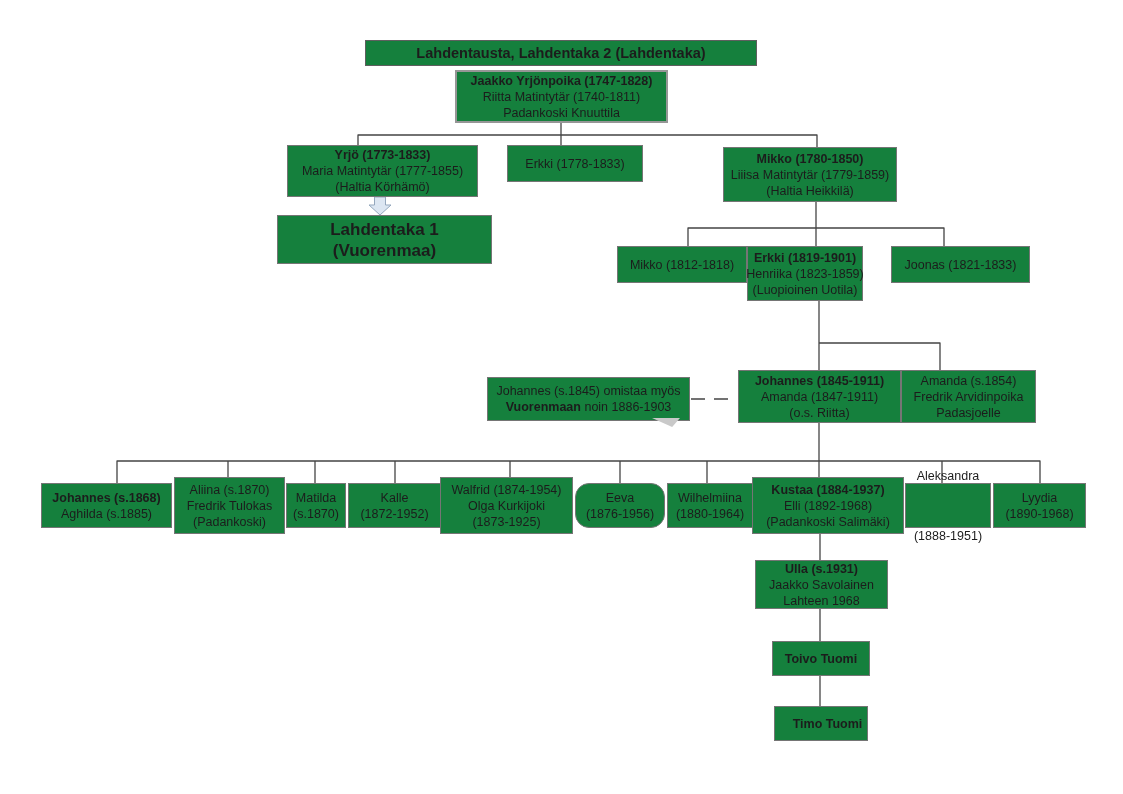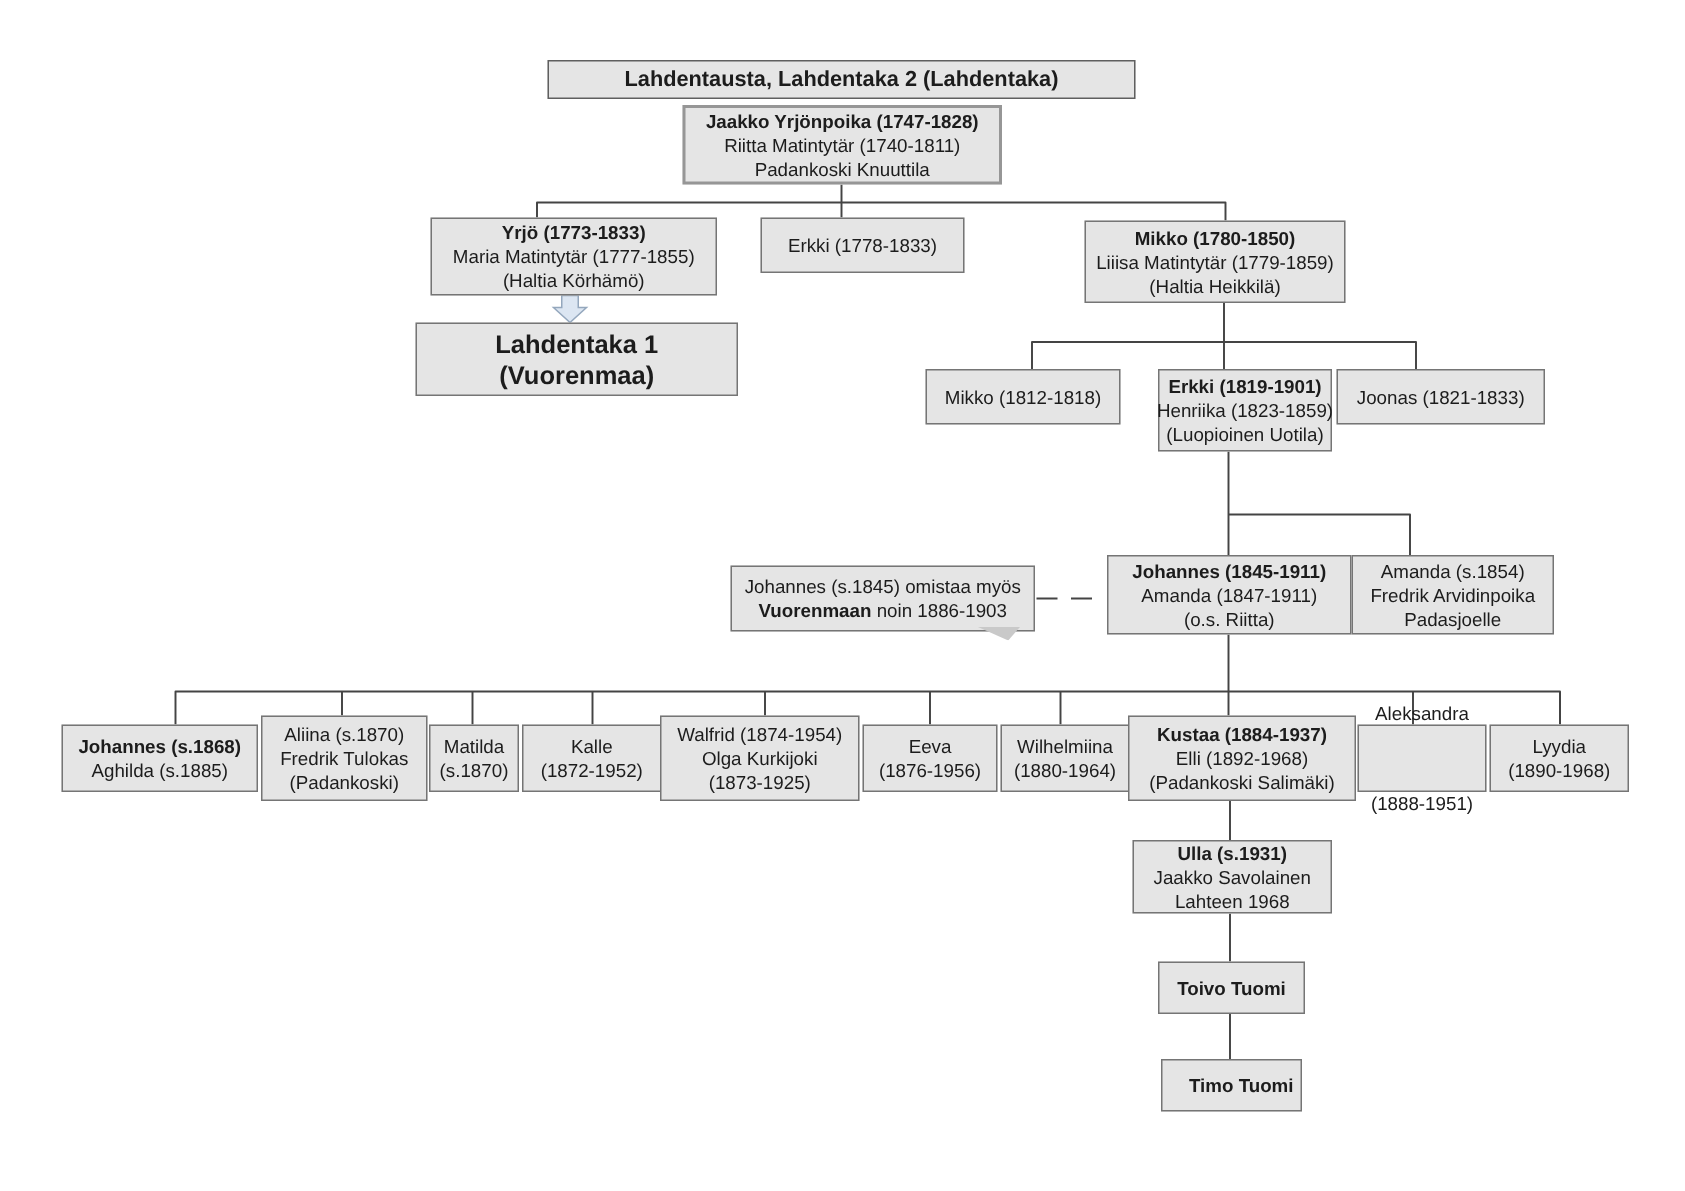--- a/index.html
+++ b/index.html
@@ -2,45 +2,45 @@
 <html><head>
 <meta charset="utf-8">
 <style>
   html,body{margin:0;padding:0;background:#ffffff;}
   #canvas{
     position:relative;width:1123px;height:794px;background:#ffffff;overflow:hidden;
     font-family:"Liberation Sans",sans-serif;color:#1c1c1c;
   }
   #wires{position:absolute;left:0;top:0;width:1123px;height:794px;pointer-events:none;}
   .node{
-    position:absolute;box-sizing:border-box;background:#e5e5e5;
+    position:absolute;box-sizing:border-box;background:#15803d;
     border:1px solid #757575;display:flex;flex-direction:column;
     align-items:center;justify-content:center;text-align:center;
     font-size:12.5px;line-height:16px;z-index:1;
   }
   .ln{white-space:nowrap;}
   .b{font-weight:bold;}
   .n-title{left:365px;top:40px;width:392px;height:26px;font-size:14.5px;font-weight:bold;border-color:#5f5f5f;}
   .n-jaakko{left:455px;top:70px;width:213px;height:53px;border:2.5px solid #969696;}
   .n-yrjo{left:287px;top:145px;width:191px;height:52px;}
   .n-erkki1778{left:507px;top:145px;width:136px;height:37px;}
   .n-mikko1780{left:723px;top:147px;width:174px;height:55px;}
   .n-lahdentaka1{left:277px;top:215px;width:215px;height:49px;font-size:17px;font-weight:bold;line-height:21px;}
   .n-mikko1812{left:617px;top:246px;width:130px;height:37px;}
-  .n-erkki1819{left:747px;top:246px;width:116px;height:55px;margin-left:25px;}
+  .n-erkki1819{left:747px;top:246px;width:116px;height:55px;}
   .n-joonas{left:891px;top:246px;width:139px;height:37px;}
   .n-note{left:487px;top:377px;width:203px;height:44px;}
   .n-johannes1845{left:738px;top:370px;width:163px;height:53px;}
   .n-amanda1854{left:901px;top:370px;width:135px;height:53px;}
   .n-c1{left:41px;top:483px;width:131px;height:45px;}
   .n-c2{left:174px;top:477px;width:111px;height:57px;}
   .n-c3{left:286px;top:483px;width:60px;height:45px;}
   .n-c4{left:348px;top:483px;width:93px;height:45px;}
   .n-c5{left:440px;top:477px;width:133px;height:57px;}
-  .n-c6{left:575px;top:483px;width:90px;height:45px;}
+  .n-c6{left:575px;top:483px;width:90px;height:45px;border-radius:14px;}
   .n-c7{left:667px;top:483px;width:86px;height:45px;}
   .n-c8{left:752px;top:477px;width:152px;height:57px;}
   .n-c9{left:905px;top:483px;width:86px;height:45px;gap:44px;}
   .n-c10{left:993px;top:483px;width:93px;height:45px;}
   .n-ulla{left:755px;top:560px;width:133px;height:49px;}
   .n-toivo{left:772px;top:641px;width:98px;height:35px;align-items:center;}
   .n-timo{left:774px;top:706px;width:94px;height:35px;padding-left:13px;}
   .fold{
     position:absolute;right:9px;bottom:-7px;width:28px;height:9px;
     background:#c9c9c9;clip-path:polygon(0 0,100% 0,72% 100%);

